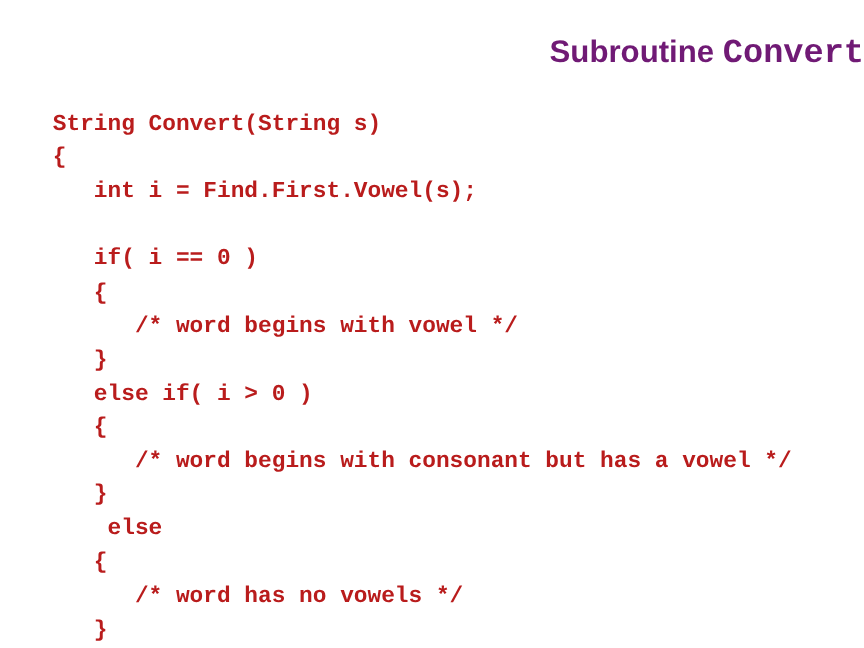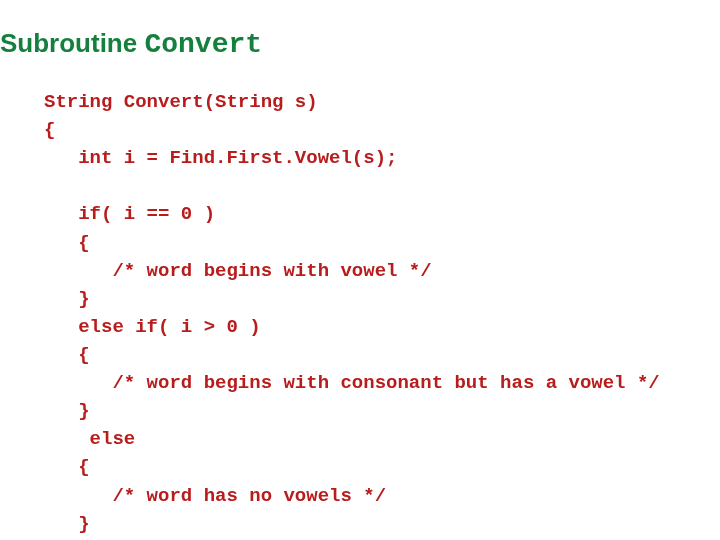--- a/index.html
+++ b/index.html
@@ -11,25 +11,25 @@
     font-family: Verdana, Geneva, sans-serif;
     overflow: hidden;
   }
   .slide {
     width: 720px;
     height: 540px;
     position: relative;
     box-sizing: border-box;
   }
   .title {
-    text-align: left;
+    text-align: right;
     padding-top: 28px;
     font-size: 26px;
     font-weight: bold;
-    color: #15803d;
+    color: #701a75;
   }
   .title .mono-part {
     font-family: "Courier New", Courier, monospace;
     font-weight: bold;
     font-size: 28px;
   }
   .code {
     font-family: "Courier New", Courier, monospace;
     font-weight: bold;
     font-size: 19px;

